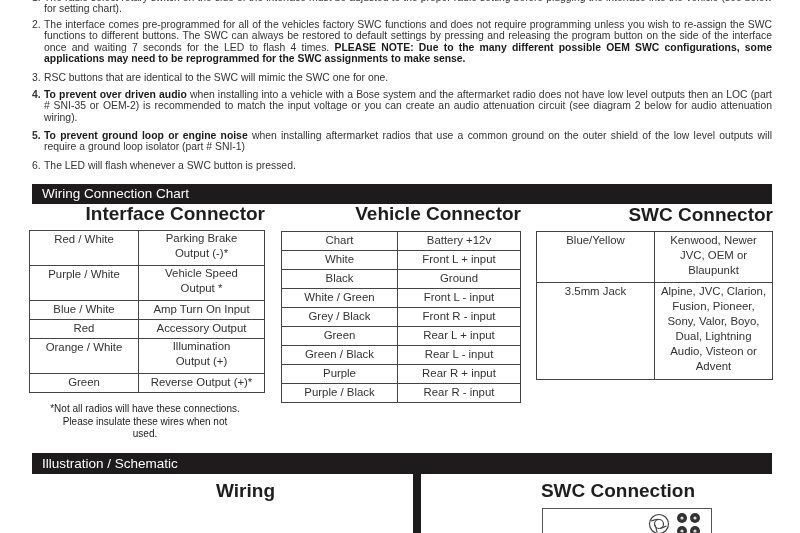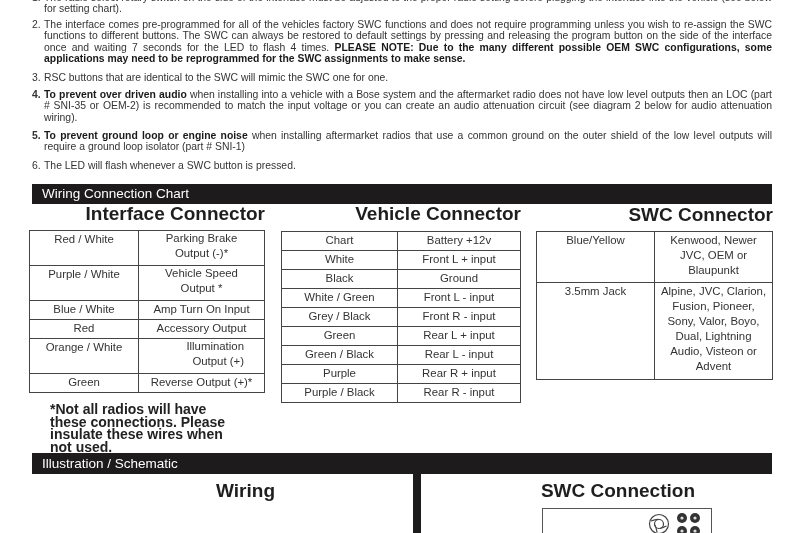--- a/index.html
+++ b/index.html
@@ -13,21 +13,21 @@
   .para .num { position: absolute; left: 0; top: 0; }
   .para .txt { display: block; margin-left: 12px; text-align: justify; }
   .para b { color: #1a1a1a; }
   .bar {
     position: absolute; left: 32px; width: 740px; background: #1e1b1c; color: #ffffff;
     font-size: 13.5px; line-height: 20px; padding-left: 10px; box-sizing: border-box;
   }
   .sec-title { position: absolute; font-weight: bold; font-size: 19px; color: #1e1e1e; text-align: right; }
   table.grid { position: absolute; border-collapse: collapse; font-size: 11.4px; color: #333; }
   table.grid td { border: 1.3px solid #444; text-align: center; vertical-align: top; padding: 1px 2px; line-height: 15px; }
-  .note { position: absolute; font-weight: bold; font-size: 14px; line-height: 12.5px; color: #222; }
+  .note { position: absolute; font-weight: normal; font-size: 10px; line-height: 12.5px; color: #222; text-align: center; }
   .vdiv { position: absolute; left: 413px; top: 474px; width: 8px; height: 60px; background: #1e1b1c; }
   .swc-box { position: absolute; left: 542px; top: 508px; width: 170px; height: 30px; border: 1.3px solid #555; box-sizing: border-box; }
 </style>
 </head>
 <body>
 
 <div class="para" style="top:-8px;">
   <span class="num">1.</span>
   <span class="txt">The radio select rotary switch on the side of the interface must be adjusted to the proper radio setting before plugging the interface into the vehicle (see below for setting chart).</span>
 </div>
@@ -73,21 +73,21 @@
   <tr>
     <td style="height:16px;">Blue / White</td>
     <td style="white-space:nowrap;">Amp Turn On Input</td>
   </tr>
   <tr>
     <td style="height:16px;">Red</td>
     <td style="white-space:nowrap;">Accessory Output</td>
   </tr>
   <tr>
     <td style="height:32px;">Orange / White</td>
-    <td style="padding:0 20px;text-align:right;">Illumination Output (+)</td>
+    <td style="padding:0 20px;">Illumination Output (+)</td>
   </tr>
   <tr>
     <td style="height:16px;">Green</td>
     <td style="white-space:nowrap;padding:1px 0;">Reverse Output (+)*</td>
   </tr>
 </tbody>
   </table>
 <div class="note" style="left:50px; width:190px; top:403px;">*Not all radios will have these connections. Please insulate these wires when not used.</div>
 
 <div class="sec-title" style="left:281px; width:240px; top:203px;">Vehicle Connector</div>

